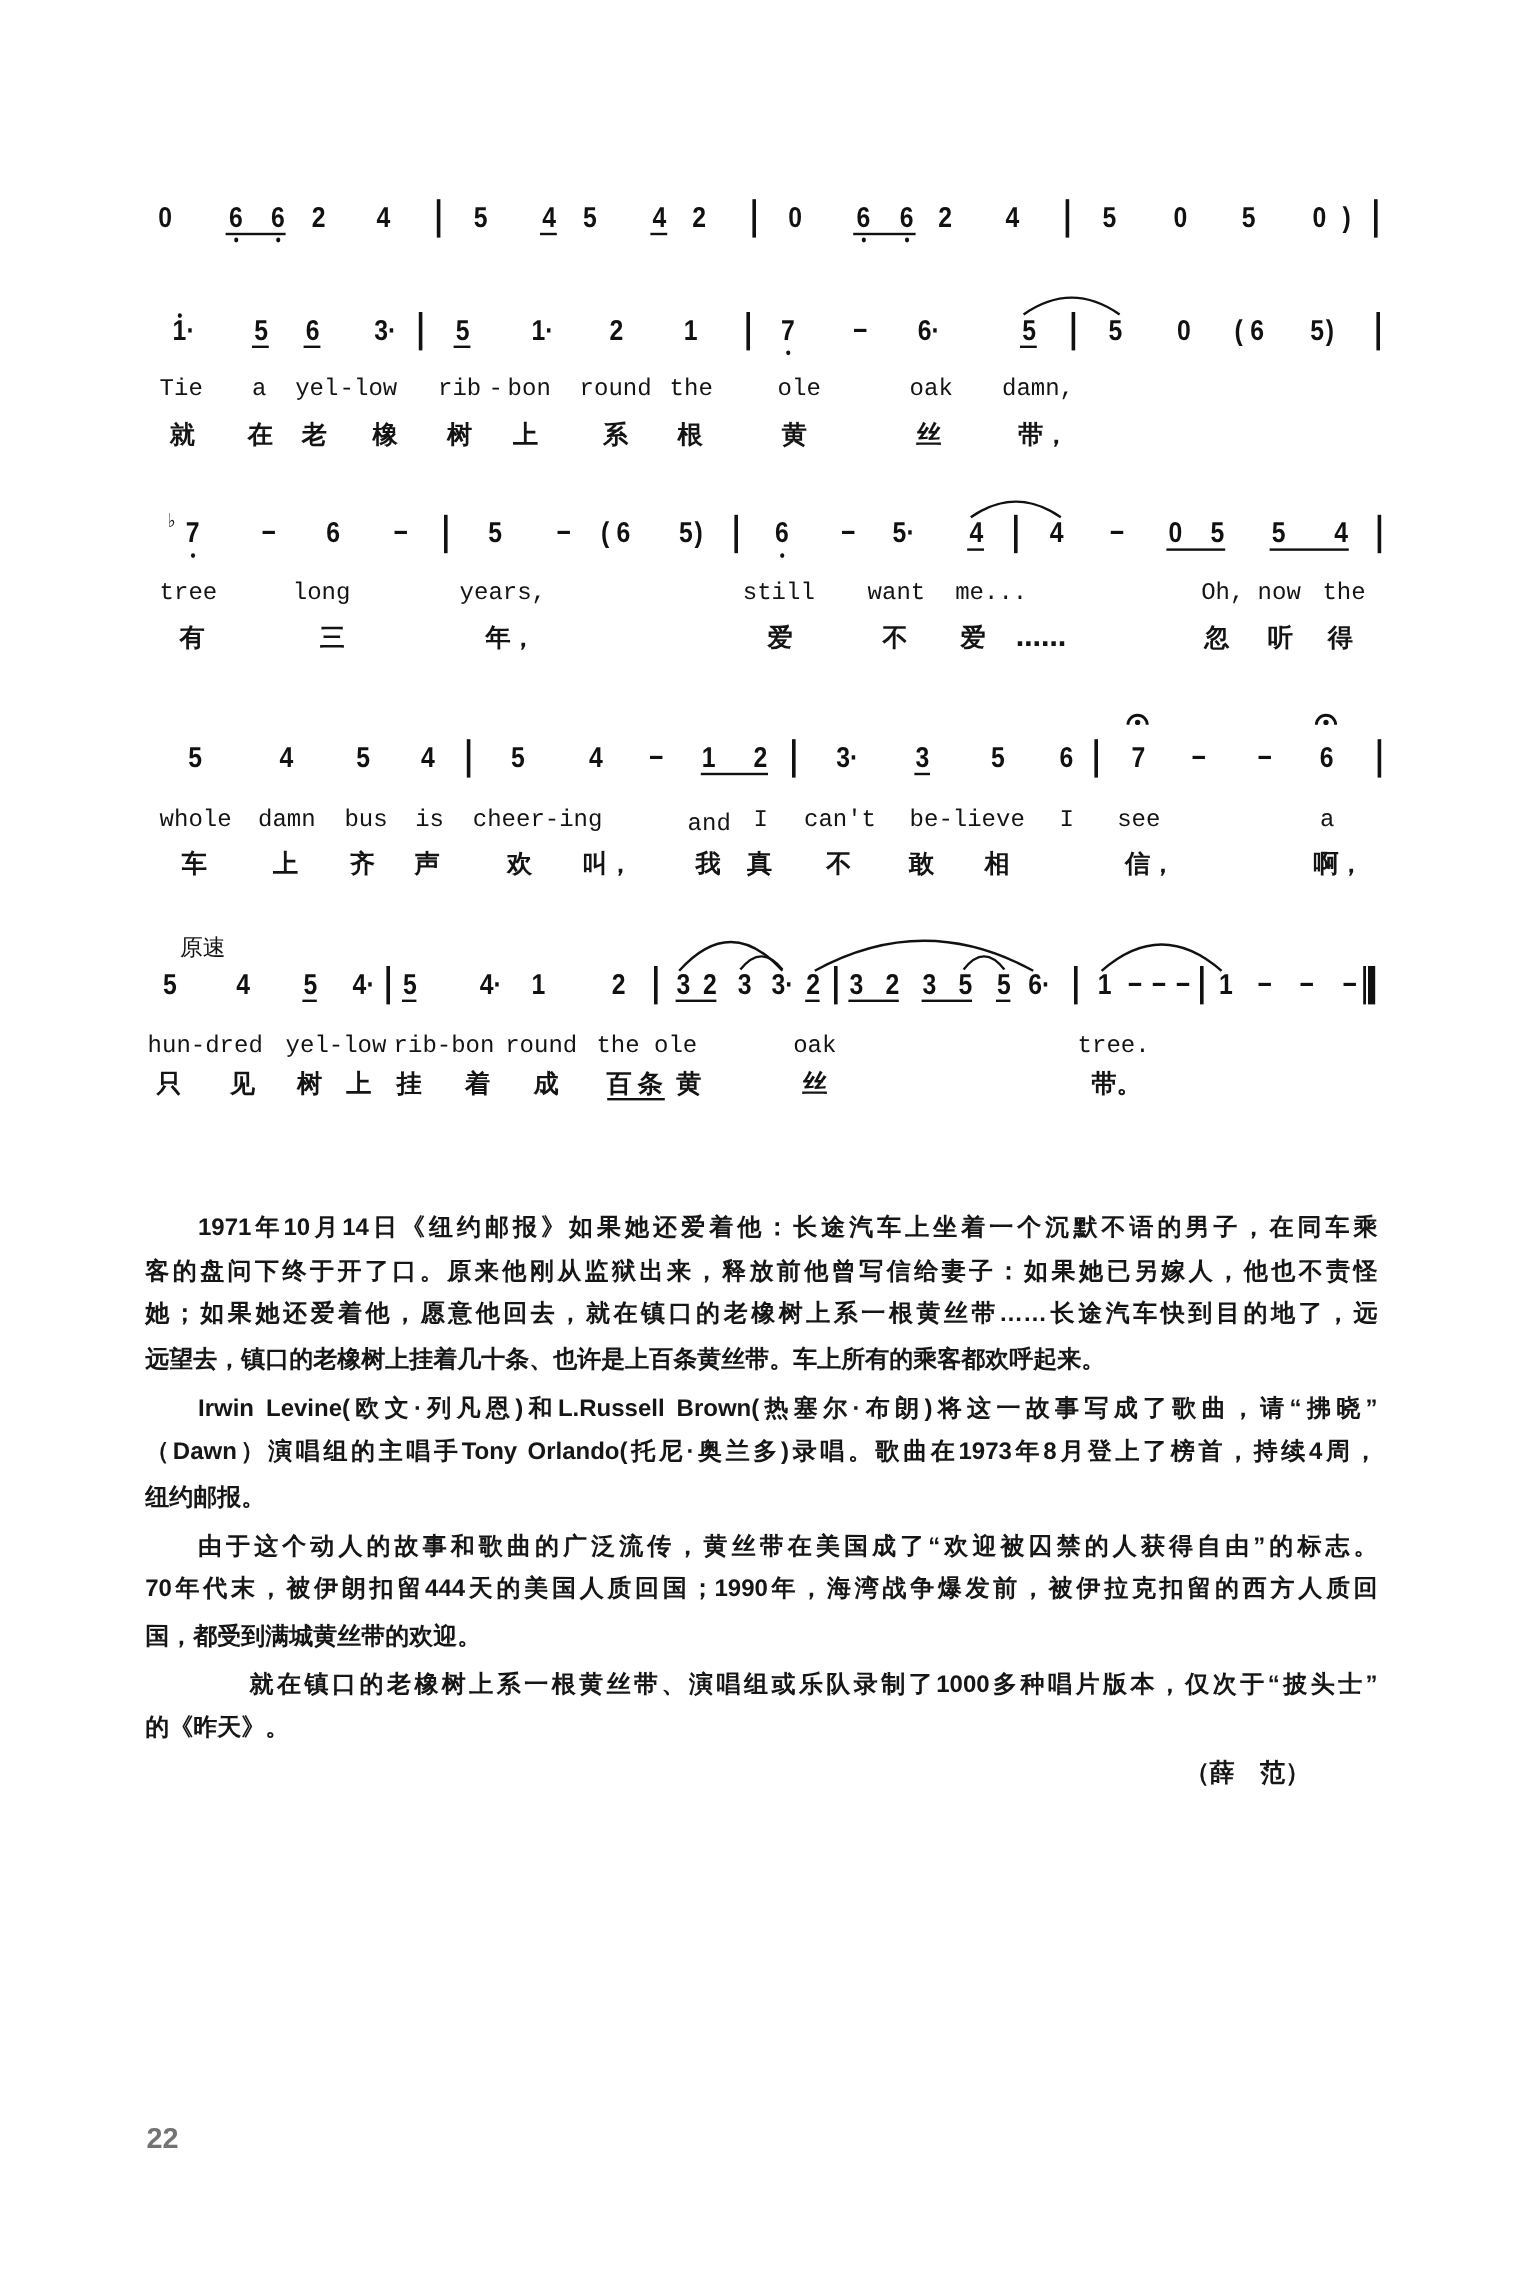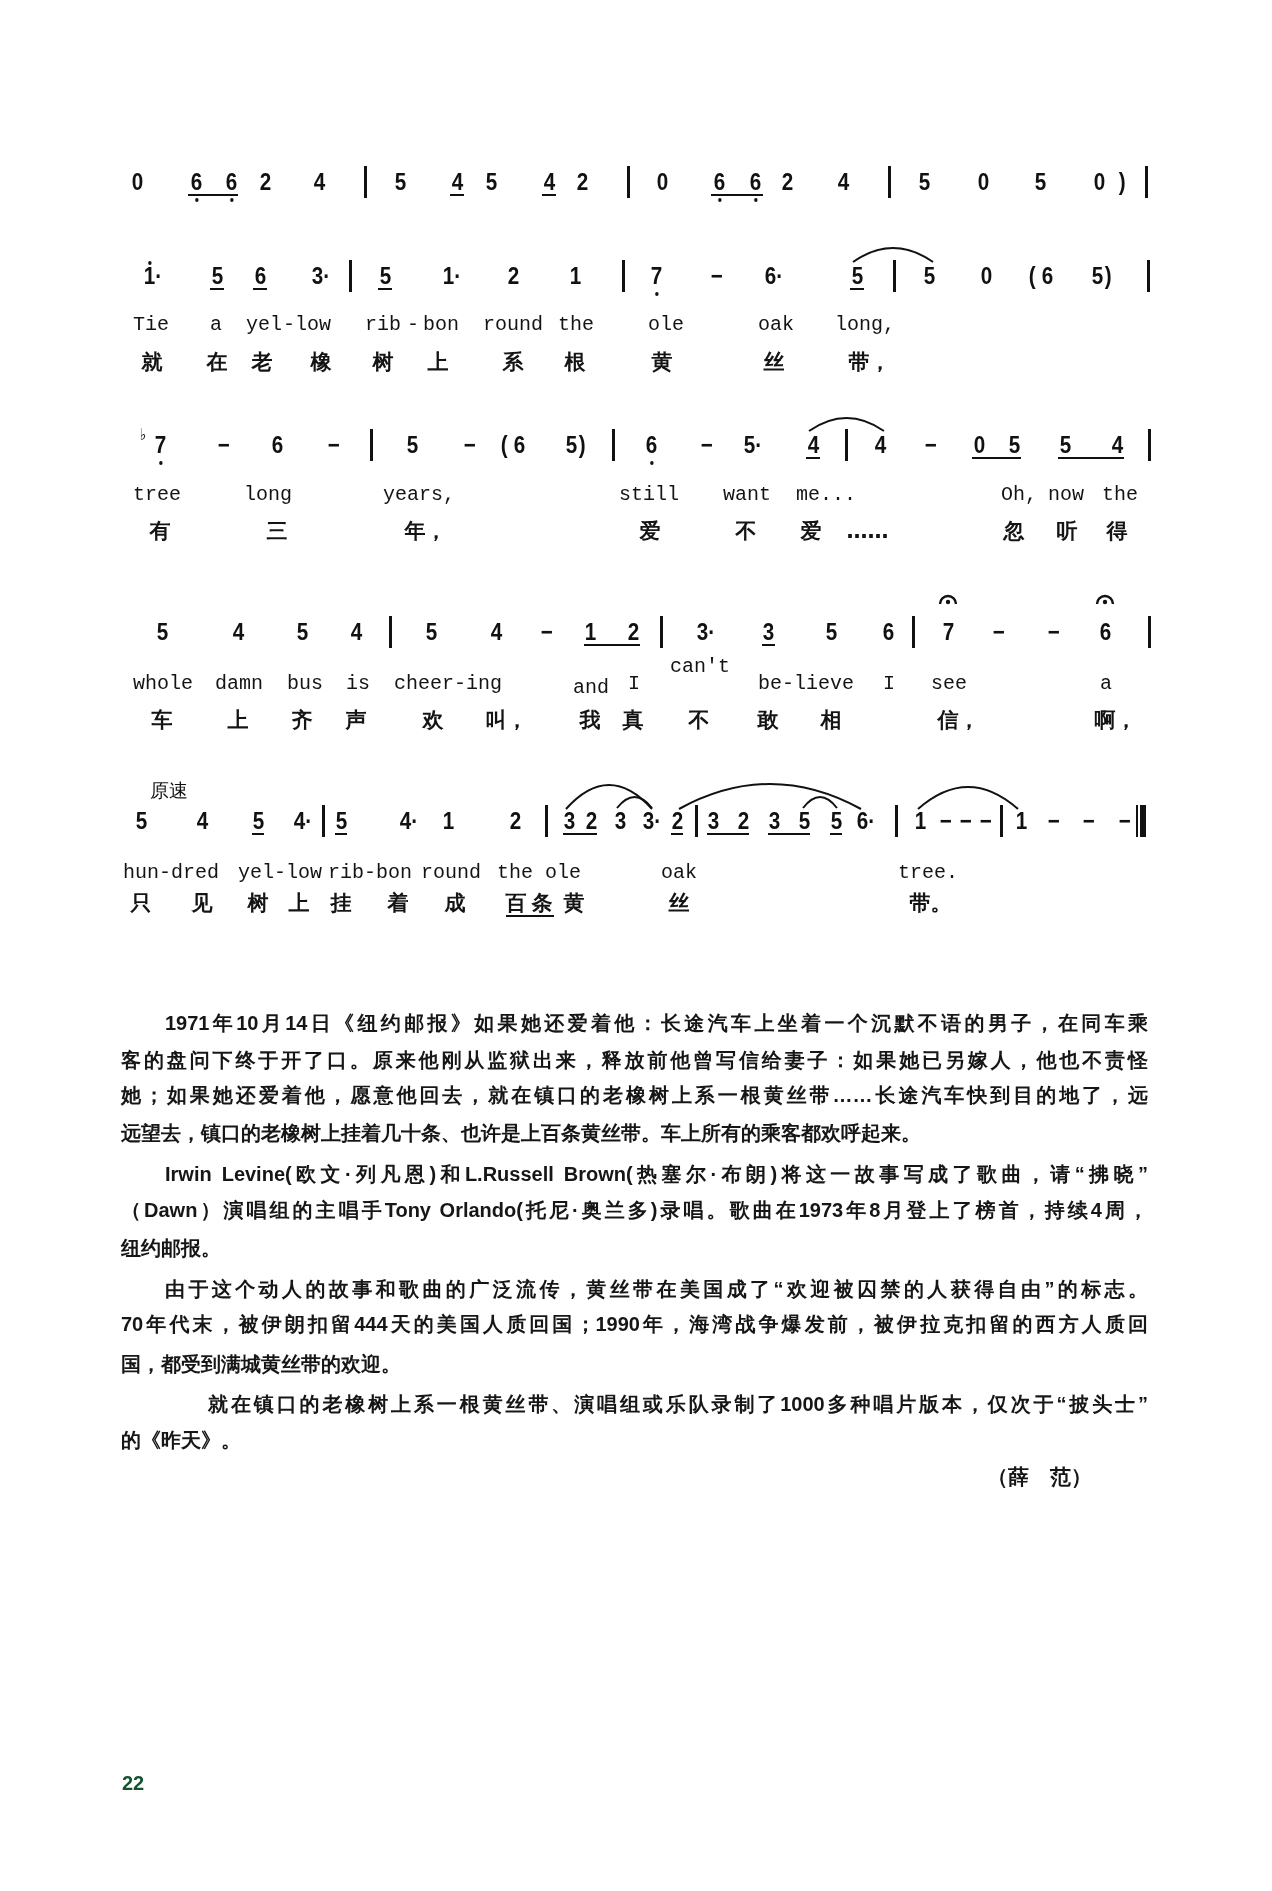--- a/index.html
+++ b/index.html
@@ -22,21 +22,21 @@
 
   .en { position:absolute; font-family:"Liberation Mono", monospace; font-size:20px; line-height:24px; margin-top:-12px; white-space:nowrap; color:#141414; }
   .zh { position:absolute; font-family:"DejaVu Sans", sans-serif; font-weight:bold; font-size:21px; line-height:24px; margin-top:-12px; margin-left:-10.5px; white-space:nowrap; color:#141414; }
   .mark { position:absolute; font-family:"DejaVu Sans", sans-serif; font-weight:normal; font-size:19px; line-height:22px; margin-top:-11px; white-space:nowrap; color:#111; }
 
   .pline { position:absolute; right:124px; font-family:"Liberation Sans", "DejaVu Sans", sans-serif; font-weight:bold;
            font-size:20px; line-height:28px; margin-top:-14px; text-align:justify; text-align-last:justify; color:#161616; }
   .pline.short { text-align-last:left; }
   .author { position:absolute; font-family:"DejaVu Sans", sans-serif; font-weight:bold; font-size:21px; line-height:28px; margin-top:-14px; white-space:nowrap; color:#161616; }
 
-  .pagenum { position:absolute; left:122px; top:1769px; font-family:"Liberation Sans", sans-serif; font-weight:bold; font-size:20px; line-height:28px; color:#14532d; }
+  .pagenum { position:absolute; left:122px; top:1769px; font-family:"Liberation Sans", sans-serif; font-weight:bold; font-size:24px; line-height:28px; color:#737373; }
 </style>
 </head>
 <body>
 
 <div id="page">
   <svg id="slur-layer" xmlns="http://www.w3.org/2000/svg" width="1272" height="1891" viewBox="0 0 1272 1891">
       <path d="M853,262 Q893,234 933,262" fill="none" stroke="#111" stroke-width="2"></path>
       <path d="M809,431 Q846.5,405 884,431" fill="none" stroke="#111" stroke-width="2"></path>
       <path d="M940,604 A8 8 0 0 1 956,604" fill="none" stroke="#111" stroke-width="2.4"></path>
       <circle cx="948" cy="602" r="2.2" fill="#111"></circle>
@@ -110,21 +110,21 @@
         <span class="en" style="left: 210px; top: 325px;">a</span>
         <span class="en" style="left: 246px; top: 325px;">yel</span>
         <span class="en" style="left: 283px; top: 325px;">-low</span>
         <span class="en" style="left: 365px; top: 325px;">rib</span>
         <span class="en" style="left: 407px; top: 325px;">-</span>
         <span class="en" style="left: 423px; top: 325px;">bon</span>
         <span class="en" style="left: 483px; top: 325px;">round</span>
         <span class="en" style="left: 558px; top: 325px;">the</span>
         <span class="en" style="left: 648px; top: 325px;">ole</span>
         <span class="en" style="left: 758px; top: 325px;">oak</span>
-        <span class="en" style="left: 835px; top: 325px;">long,</span>
+        <span class="en" style="left: 835px; top: 325px;">damn,</span>
         <span class="zh" style="left: 152px; top: 362px;">就</span>
         <span class="zh" style="left: 217px; top: 362px;">在</span>
         <span class="zh" style="left: 262px; top: 362px;">老</span>
         <span class="zh" style="left: 321px; top: 362px;">橡</span>
         <span class="zh" style="left: 383px; top: 362px;">树</span>
         <span class="zh" style="left: 438px; top: 362px;">上</span>
         <span class="zh" style="left: 513px; top: 362px;">系</span>
         <span class="zh" style="left: 575px; top: 362px;">根</span>
         <span class="zh" style="left: 662px; top: 362px;">黄</span>
         <span class="zh" style="left: 774px; top: 362px;">丝</span>
@@ -203,21 +203,21 @@
         <span class="bar" style="left: 1149px; top: 632px;"></span>
         <span class="uline" style="left: 584px; top: 644px; width: 56px;"></span>
         <span class="uline" style="left: 762px; top: 644px; width: 13px;"></span>
         <span class="en" style="left: 133px; top: 684px;">whole</span>
         <span class="en" style="left: 215px; top: 684px;">damn</span>
         <span class="en" style="left: 287px; top: 684px;">bus</span>
         <span class="en" style="left: 346px; top: 684px;">is</span>
         <span class="en" style="left: 394px; top: 684px;">cheer-ing</span>
         <span class="en" style="left: 573px; top: 644px; margin-top: 32px;">and</span>
         <span class="en" style="left: 628px; top: 684px;">I</span>
-        <span class="en" style="left: 670px; top: 667px;">can't</span>
+        <span class="en" style="left: 670px; top: 684px;">can't</span>
         <span class="en" style="left: 758px; top: 684px;">be-lieve</span>
         <span class="en" style="left: 883px; top: 684px;">I</span>
         <span class="en" style="left: 931px; top: 684px;">see</span>
         <span class="en" style="left: 1100px; top: 684px;">a</span>
         <span class="zh" style="left: 162px; top: 720px;">车</span>
         <span class="zh" style="left: 238px; top: 720px;">上</span>
         <span class="zh" style="left: 302px; top: 720px;">齐</span>
         <span class="zh" style="left: 356px; top: 720px;">声</span>
         <span class="zh" style="left: 433px; top: 720px;">欢</span>
         <span class="zh" style="left: 496px; top: 720px;">叫，</span>

